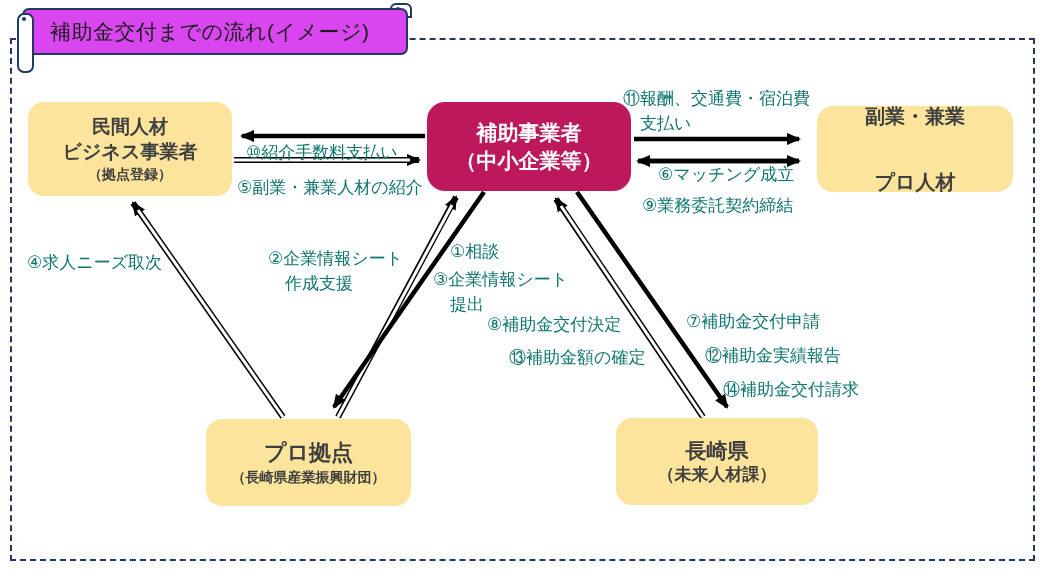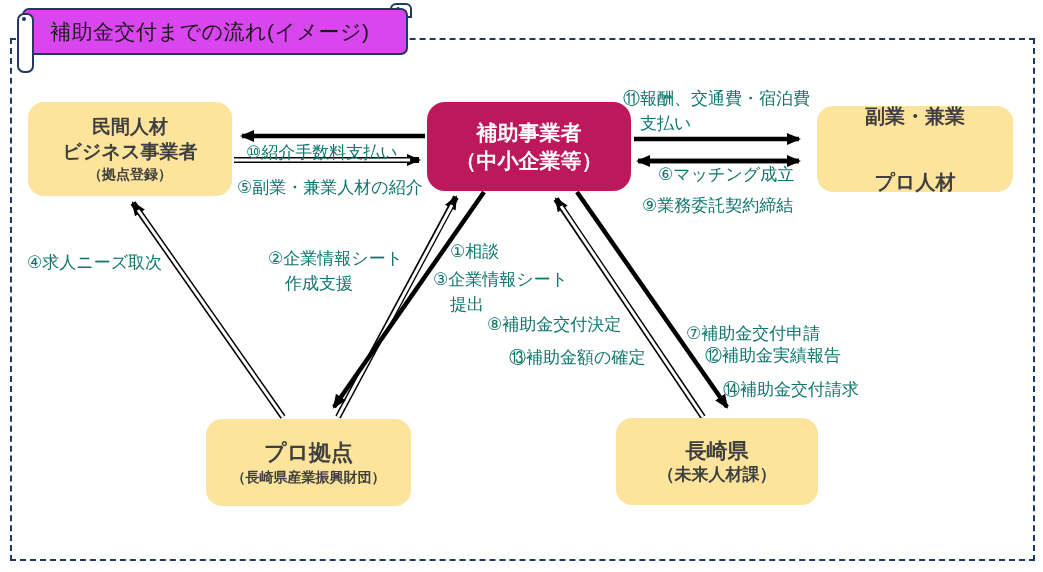--- a/index.html
+++ b/index.html
@@ -41,21 +41,21 @@
   .l-step11{left:623px;top:87px;}
   .l-step6{left:658px;top:163px;}
   .l-step9{left:642px;top:194px;}
   .l-step4{left:27px;top:251px;}
   .l-step2{left:268px;top:247px;}
   .l-step1{left:450px;top:240px;}
   .l-step3{left:433px;top:268px;}
   .l-step8{left:487px;top:313px;}
   .l-step13{left:509px;top:346px;}
   .l-step15{left:531px;top:378px;}
-  .l-step7{left:686px;top:310px;margin-top:12px;}
+  .l-step7{left:686px;top:310px;}
   .l-step12{left:705px;top:344px;}
   .l-step14{left:723px;top:378px;}
   .thick{stroke:#000000;stroke-width:4.5;fill:none;}
   .dbl-under{stroke:#000000;stroke-width:6;fill:none;}
   .dbl-over{stroke:#ffffff;stroke-width:3;fill:none;}
 </style>
 </head>
 <body>
 
 <div class="canvas">

